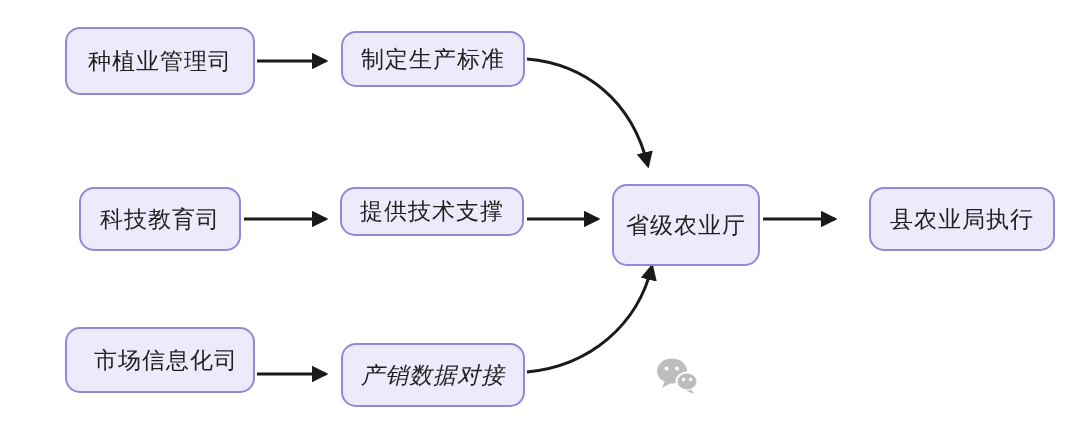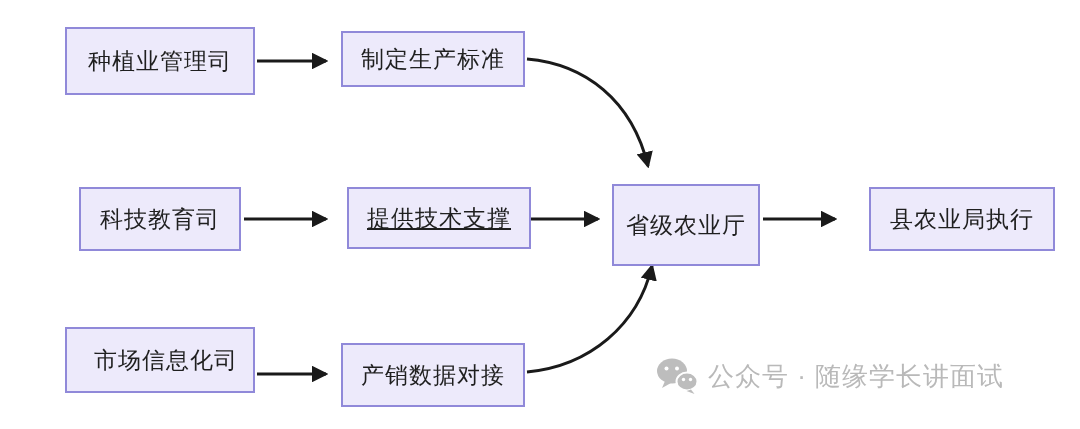--- a/index.html
+++ b/index.html
@@ -15,21 +15,21 @@
     position: absolute;
     left: 0;
     top: 0;
     pointer-events: none;
   }
   .node {
     position: absolute;
     box-sizing: border-box;
     background: #edeafb;
     border: 2px solid #9089d9;
-    border-radius: 0;
+    border-radius: 15px;
     display: flex;
     align-items: center;
     justify-content: center;
     font-size: 23px;
     letter-spacing: 1px;
     color: #1f1f1f;
     white-space: nowrap;
   }
   .watermark {
     position: absolute;
@@ -61,33 +61,32 @@
     <line x1="527" y1="219" x2="598" y2="219" marker-end="url(#ah)"></line>
     <line x1="763" y1="219" x2="835" y2="219" marker-end="url(#ah)"></line>
     <line x1="257" y1="374" x2="326" y2="374" marker-end="url(#ah)"></line>
     <path d="M527,372 C590,366 638,325 652,266" marker-end="url(#ah)"></path>
   </g>
 </svg>
 
 <div class="node" style="left:65px;  top:27px;  width:190px; height:68px;">种植业管理司</div>
 <div class="node" style="left:341px; top:31px;  width:184px; height:56px;">制定生产标准</div>
 <div class="node" style="left:79px;  top:187px; width:162px; height:64px;">科技教育司</div>
-<div class="node" style="left:347px; top:187px; width:184px; height:62px;text-decoration:underline;">提供技术支撑</div>
+<div class="node" style="left:340px; top:187px; width:184px; height:49px;">提供技术支撑</div>
 <div class="node" style="left:612px; top:184px; width:148px; height:82px;">省级农业厅</div>
 <div class="node" style="left:849px; top:187px; width:186px; height:64px;margin-left:20px;">县农业局执行</div>
 <div class="node" style="left:65px;  top:327px; width:190px; height:66px;padding-left:12px;">市场信息化司</div>
-<div class="node" style="left:341px; top:343px; width:184px; height:64px;">产销数据对接</div>
+<div class="node" style="left:341px; top:343px; width:184px; height:64px;font-style:italic;">产销数据对接</div>
 
 <div class="watermark">
   <span class="wm-icon">
     <svg width="42" height="38" viewBox="0 0 42 38">
       <ellipse cx="16" cy="14" rx="15" ry="12.5" fill="#bdbdbd"></ellipse>
       <path d="M9,24 L6,31 L15,26 Z" fill="#bdbdbd"></path>
       <circle cx="10.5" cy="11.5" r="2" fill="#ffffff"></circle>
       <circle cx="21" cy="11.5" r="2" fill="#ffffff"></circle>
       <ellipse cx="31" cy="24.5" rx="10.5" ry="9" fill="#bdbdbd" stroke="#ffffff" stroke-width="2"></ellipse>
       <path d="M35,32.5 L38.5,37 L30.5,34 Z" fill="#bdbdbd"></path>
       <circle cx="27.5" cy="22.5" r="1.7" fill="#ffffff"></circle>
       <circle cx="34.5" cy="22.5" r="1.7" fill="#ffffff"></circle>
     </svg>
   </span>
-  <span class="wm-text">公众号 · 随缘学长讲面试</span>
 </div>
 
 </body></html>

